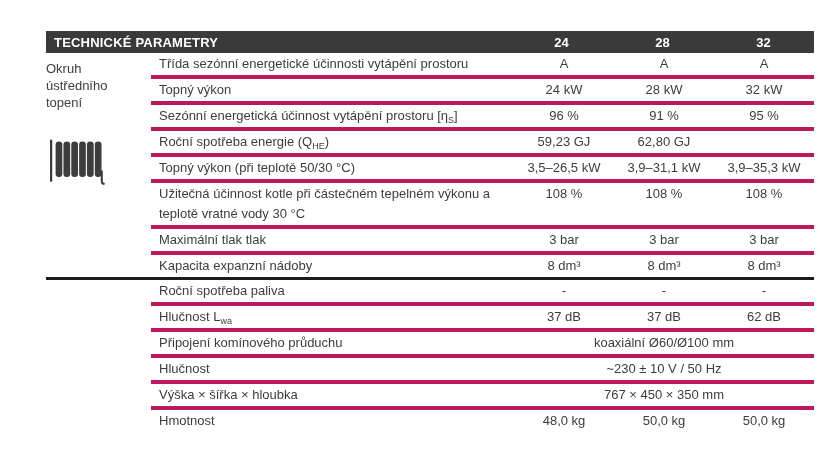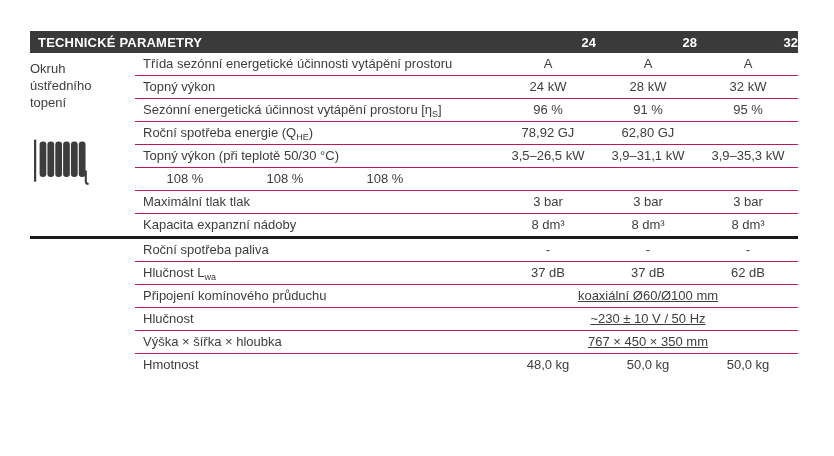--- a/index.html
+++ b/index.html
@@ -1,37 +1,37 @@
 <!DOCTYPE html>
 <html><head>
 <meta charset="utf-8">
 <style>
   html,body{margin:0;padding:0;}
   body{
     width:834px;height:456px;background:#ffffff;
     font-family:"Liberation Sans","DejaVu Sans",sans-serif;
     color:#3d3d3d;font-size:13px;position:relative;overflow:hidden;
   }
-  .sheet{position:absolute;left:30px;top:31px;width:768px;}
+  .sheet{position:absolute;left:46px;top:31px;width:768px;}
   .bar{
     display:flex;align-items:center;height:22px;color:#fff;
     font-weight:bold;
   }
   .bar-title{flex:0 0 363px;padding-left:8px;box-sizing:border-box;letter-spacing:.2px;}
   .bar-spacer{flex:0 0 102px;}
-  .bar-col{flex:0 0 101px;text-align:right;}
+  .bar-col{flex:0 0 101px;text-align:center;}
   .tbody{display:flex;}
   .side{flex:0 0 105px;box-sizing:border-box;padding-top:7px;line-height:17px;}
   .side-icon{margin-top:28px;margin-left:4px;}
   .grid{flex:0 0 663px;}
-  .row{display:flex;align-items:flex-start;border-bottom:1px solid #be185d;padding:1px 0;}
+  .row{display:flex;align-items:flex-start;border-bottom:4px solid #be185d;padding:1px 0;}
   .row.noline{border-bottom:none;}
   .cell-label{flex:0 0 363px;box-sizing:border-box;padding:0 10px 0 8px;line-height:20px;}
   .cell-val{flex:0 0 100px;text-align:center;line-height:20px;}
-  .cell-span{flex:0 0 300px;text-align:center;line-height:20px;text-decoration:underline;}
+  .cell-span{flex:0 0 300px;text-align:center;line-height:20px;}
   .divider{height:0;border-top:3px solid #1b1b1b;margin-left:-105px;width:768px;}
   sub{font-size:9px;vertical-align:-3px;line-height:0;}
 </style>
 </head>
 <body>
 
 <div class="sheet">
 
   <div class="bar" style="background: rgb(58, 58, 58); color: rgb(255, 255, 255);">
     <div class="bar-title">TECHNICKÉ PARAMETRY</div>
@@ -73,30 +73,31 @@
           <div class="cell-val">32 kW</div>
         </div>
         <div class="row">
           <div class="cell-label">Sezónní energetická účinnost vytápění prostoru [η<sub>S</sub>]</div>
           <div class="cell-val">96 %</div>
           <div class="cell-val">91 %</div>
           <div class="cell-val">95 %</div>
         </div>
         <div class="row">
           <div class="cell-label">Roční spotřeba energie (Q<sub>HE</sub>)</div>
-          <div class="cell-val">78,92 GJ</div>
+          <div class="cell-val">59,23 GJ</div>
           <div class="cell-val">62,80 GJ</div>
         </div>
         <div class="row">
           <div class="cell-label">Topný výkon (při teplotě 50/30 °C)</div>
           <div class="cell-val">3,5–26,5 kW</div>
           <div class="cell-val">3,9–31,1 kW</div>
           <div class="cell-val">3,9–35,3 kW</div>
         </div>
         <div class="row">
+          <div class="cell-label">Užitečná účinnost kotle při částečném tepelném výkonu a teplotě vratné vody 30 °C</div>
           <div class="cell-val">108 %</div>
           <div class="cell-val">108 %</div>
           <div class="cell-val">108 %</div>
         </div>
         <div class="row">
           <div class="cell-label">Maximální tlak tlak</div>
           <div class="cell-val">3 bar</div>
           <div class="cell-val">3 bar</div>
           <div class="cell-val">3 bar</div>
         </div>

